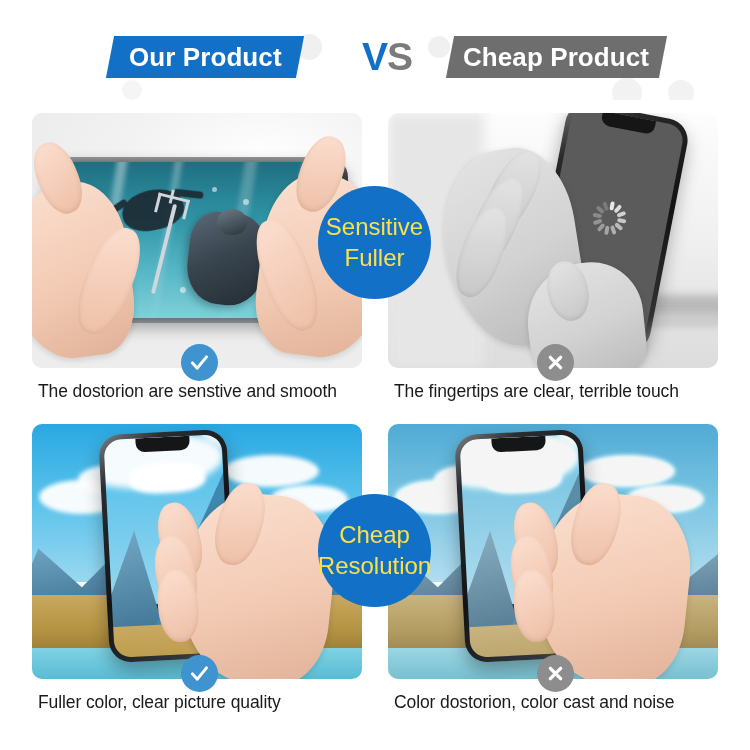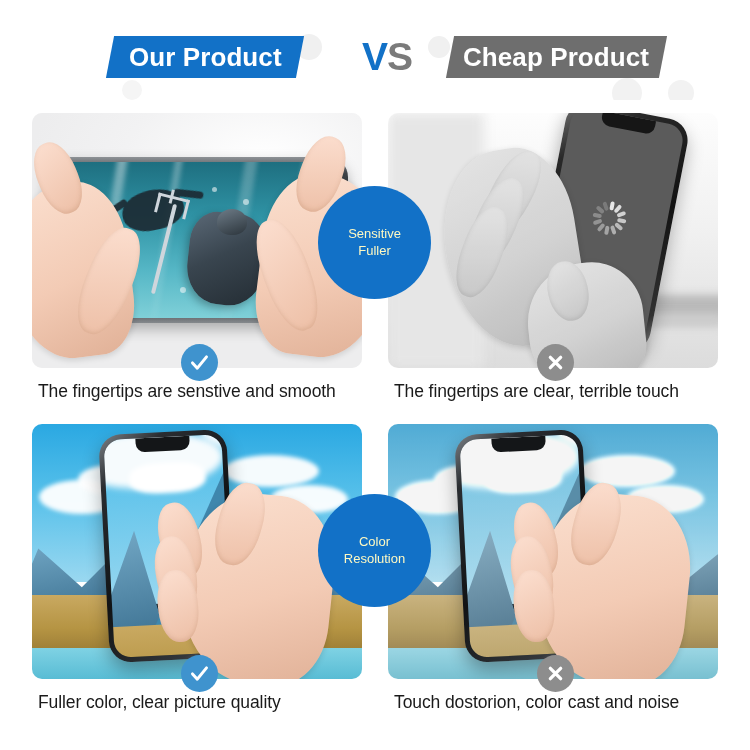--- a/index.html
+++ b/index.html
@@ -123,27 +123,27 @@
   #verdict-tr { left: 537px; top: 344px; }
   #verdict-bl { left: 181px; top: 655px; }
   #verdict-br { left: 537px; top: 655px; }
 
   
   .bubble {
     position: absolute;
     width: 113px; height: 113px;
     border-radius: 50%;
     background: #1271c7;
-    color: #fef9c3;
+    color: #fde047;
     display: flex;
     flex-direction: column;
     align-items: center;
     justify-content: center;
     text-align: center;
-    font-size: 13px;
+    font-size: 24px;
     line-height: 1.28;
     z-index: 8;
   }
   #bubble-touch { left: 318px; top: 186px; }
   #bubble-res   { left: 318px; top: 494px; }
   .bubble span { display: block; white-space: nowrap; }
 
   
 
   
@@ -551,21 +551,21 @@
   <svg width="19" height="19" viewBox="0 0 24 24">
     <path d="M5.5 5.5 L18.5 18.5 M18.5 5.5 L5.5 18.5" fill="none" stroke="#ffffff" stroke-width="4.2" stroke-linecap="round"></path>
   </svg>
 </div>
 
 <div class="bubble" id="bubble-touch">
   <span>Sensitive</span>
   <span>Fuller</span>
 </div>
 
-<div class="caption" id="cap-tl">The fingertips are senstive and smooth</div>
+<div class="caption" id="cap-tl">The dostorion are senstive and smooth</div>
 <div class="caption" id="cap-tr">The fingertips are clear, terrible touch</div>
 
 <div class="panel" id="panel-bl">
   <div id="art-bl" style="position:absolute;inset:0;">
     <div class="scene-mtn">
       <div class="sky"></div>
       <div class="cloud" style="left:2%;  top:22%; width:86px; height:34px;"></div>
       <div class="cloud" style="left:14%; top:16%; width:64px; height:30px;"></div>
       <div class="cloud" style="left:58%; top:12%; width:96px; height:32px;"></div>
       <div class="cloud" style="left:72%; top:24%; width:78px; height:28px;"></div>
@@ -656,18 +656,18 @@
     <path d="M4 12.5 L9.5 18.5 L20 5.5" fill="none" stroke="#ffffff" stroke-width="3.4" stroke-linecap="round" stroke-linejoin="round"></path>
   </svg>
 </div>
 <div class="verdict bad" id="verdict-br">
   <svg width="19" height="19" viewBox="0 0 24 24">
     <path d="M5.5 5.5 L18.5 18.5 M18.5 5.5 L5.5 18.5" fill="none" stroke="#ffffff" stroke-width="4.2" stroke-linecap="round"></path>
   </svg>
 </div>
 
 <div class="bubble" id="bubble-res">
-  <span>Color</span>
+  <span>Cheap</span>
   <span>Resolution</span>
 </div>
 
 <div class="caption" id="cap-bl">Fuller color, clear picture quality</div>
-<div class="caption" id="cap-br">Touch dostorion, color cast and noise</div>
+<div class="caption" id="cap-br">Color dostorion, color cast and noise</div>
 
 </body></html>

